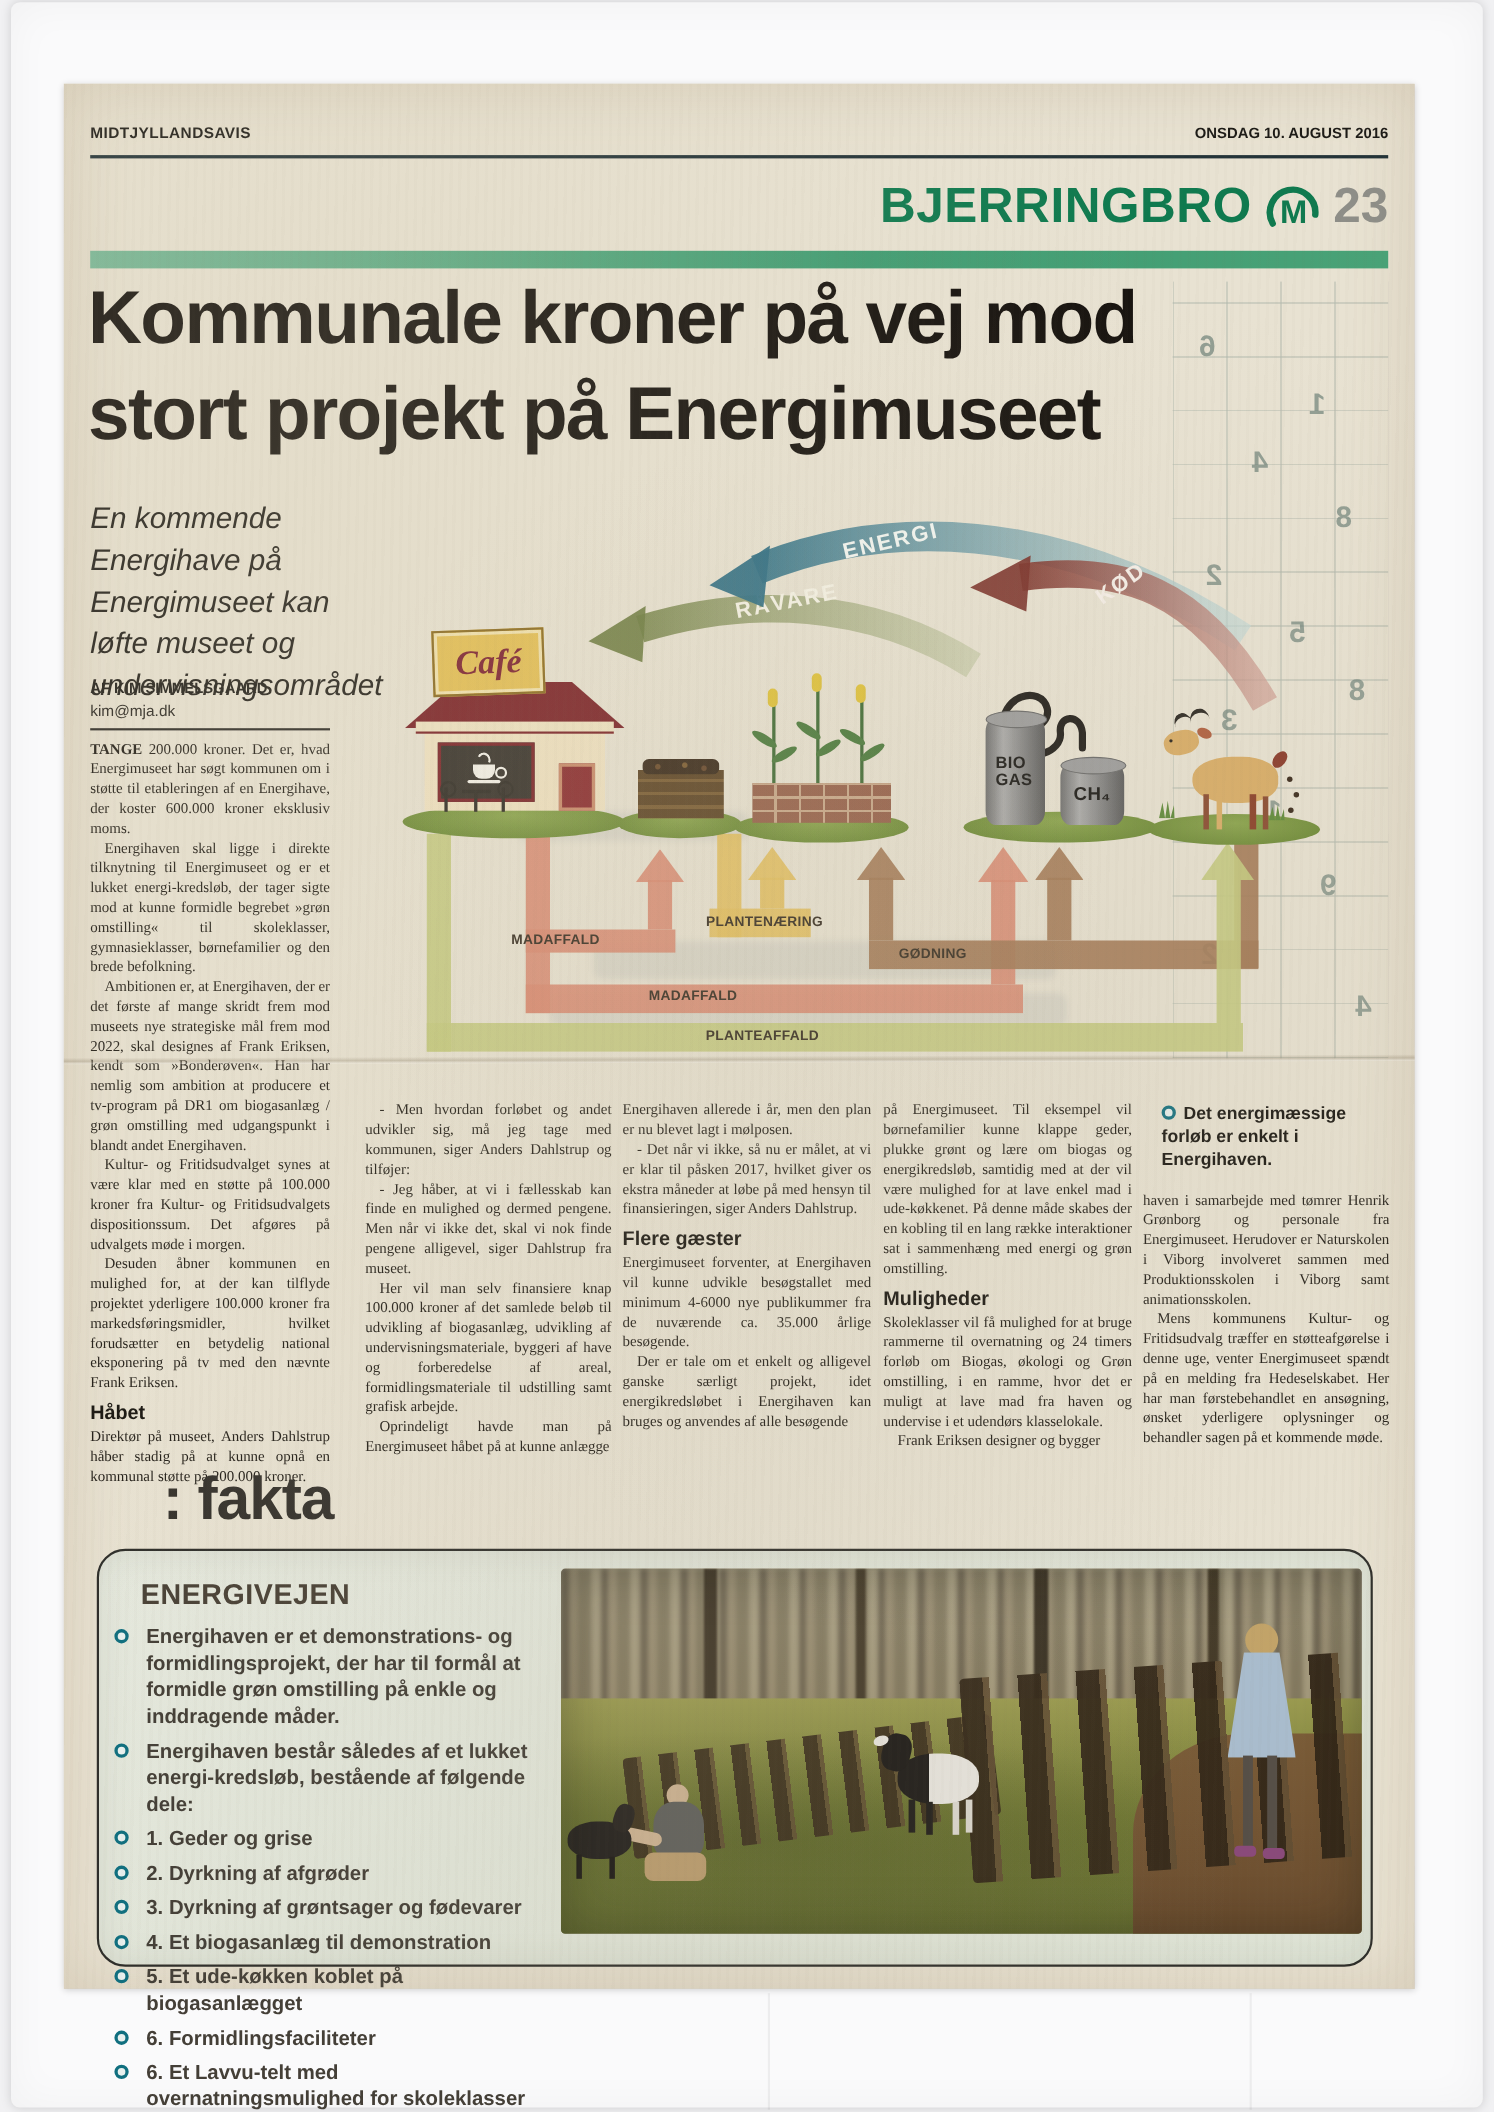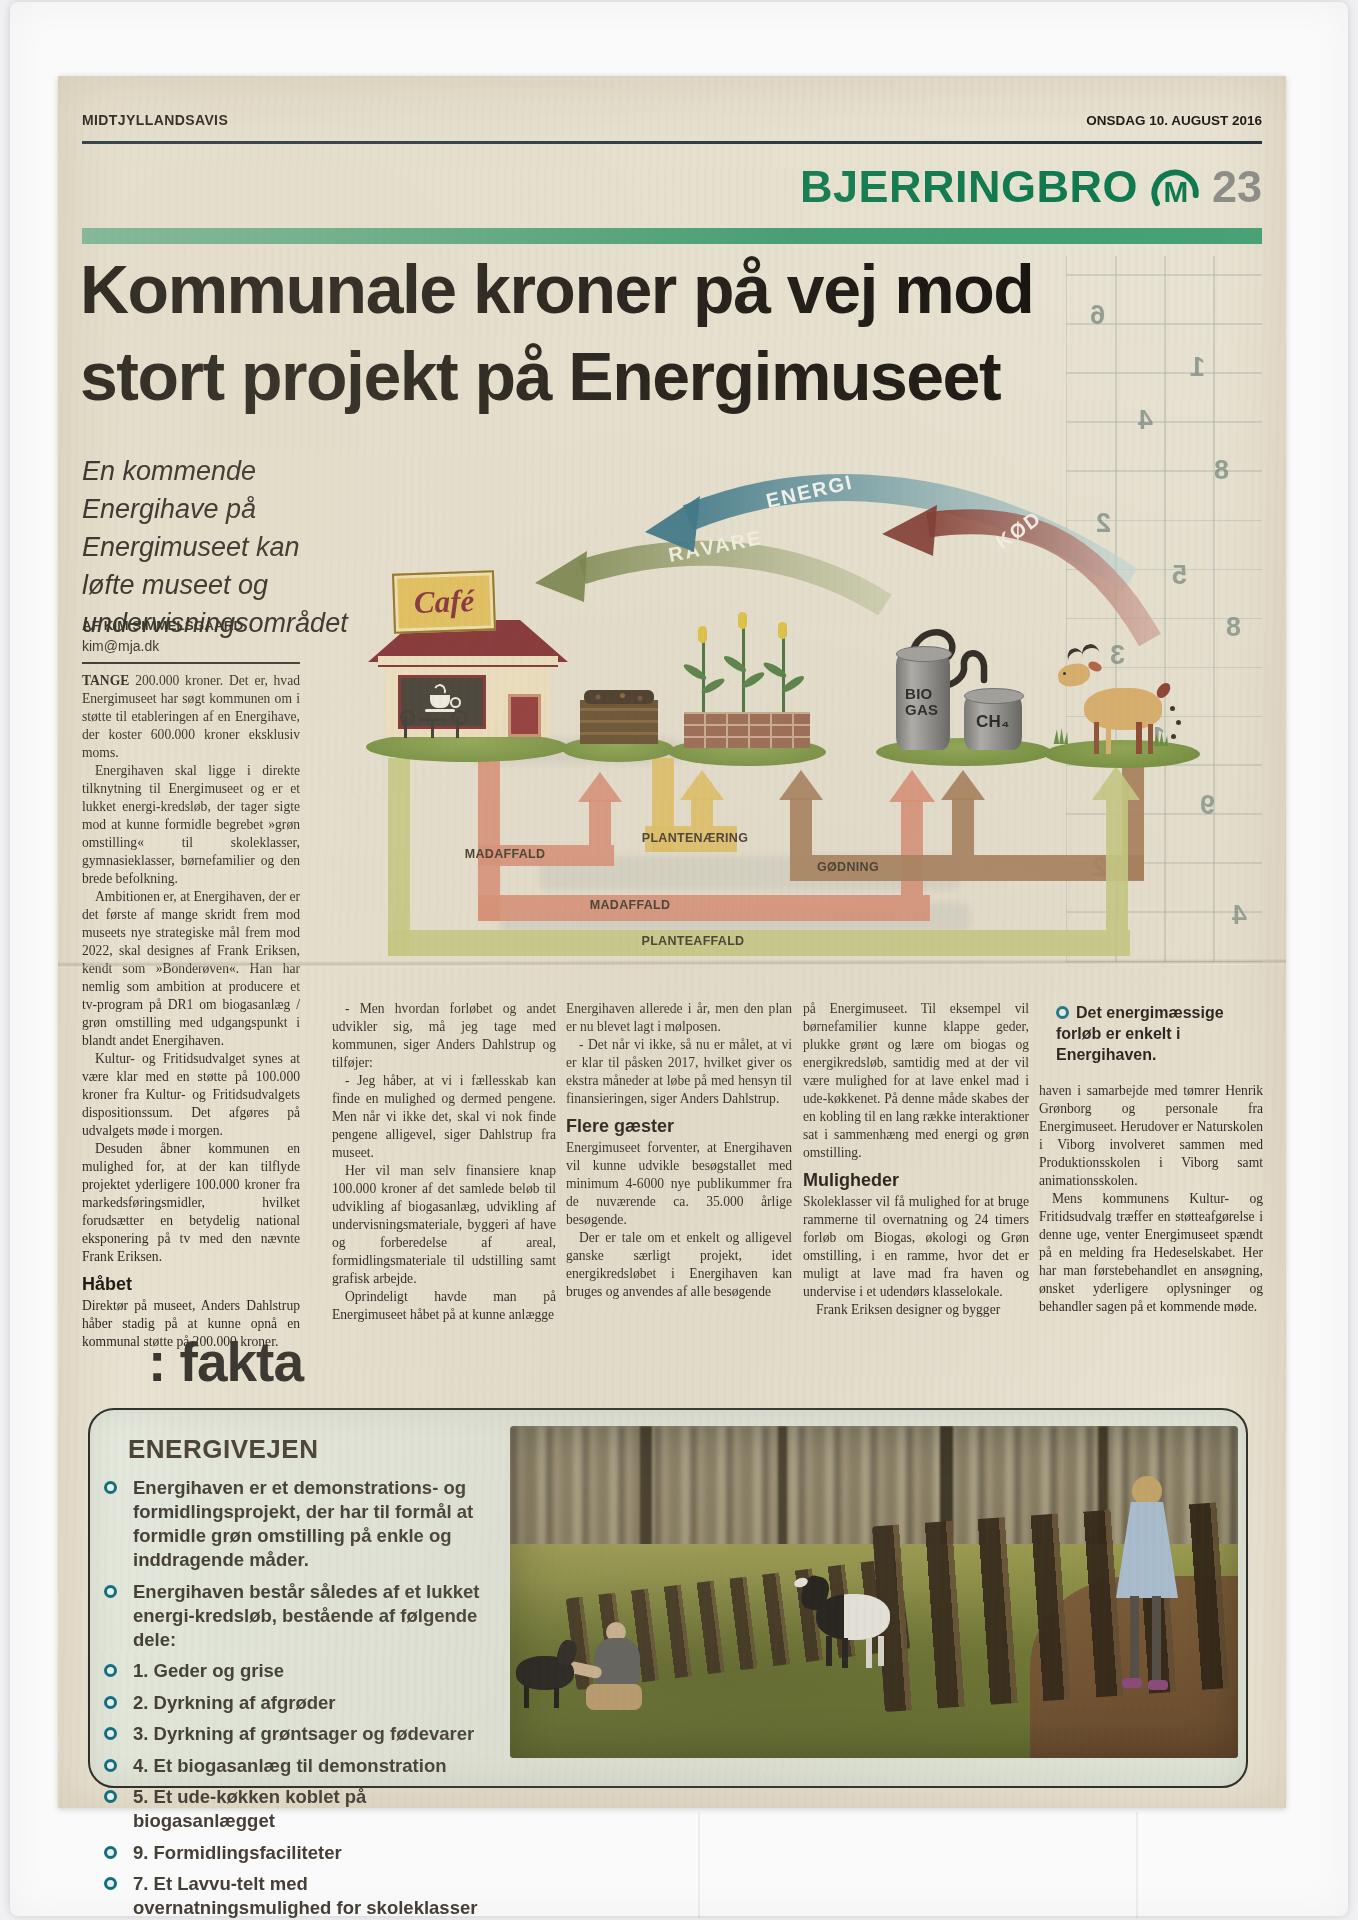--- a/index.html
+++ b/index.html
@@ -342,25 +342,25 @@
     <li>
         <span class="dot"></span>
         <span>4. Et biogasanlæg til demonstration</span>
       </li>
     <li>
         <span class="dot"></span>
         <span>5. Et ude-køkken koblet på biogasanlægget</span>
       </li>
     <li>
         <span class="dot"></span>
-        <span>9. Formidlingsfaciliteter</span>
-      </li>
-    <li>
-        <span class="dot"></span>
-        <span>7. Et Lavvu-telt med overnatningsmulighed for skoleklasser</span>
+        <span>6. Formidlingsfaciliteter</span>
+      </li>
+    <li>
+        <span class="dot"></span>
+        <span>6. Et Lavvu-telt med overnatningsmulighed for skoleklasser</span>
       </li>
   </ul>
 
   <div class="abs photo">
     <div class="ph" style="left:0;top:0;width:728px;height:140px;filter:blur(2px);background:
       repeating-linear-gradient(90deg, rgba(62,52,36,.55) 0 7px, rgba(122,106,76,.4) 7px 15px, rgba(92,82,56,.5) 15px 27px, rgba(150,138,104,.35) 27px 36px),
       linear-gradient(#b5ae97,#a79d82)"></div>
     <div class="ph" style="left:130px;top:0;width:12px;height:150px;background:#3f3627;filter:blur(1px)"></div>
     <div class="ph" style="left:268px;top:0;width:9px;height:145px;background:#463c2b;filter:blur(1px)"></div>
     <div class="ph" style="left:430px;top:0;width:13px;height:160px;background:#3a3224;filter:blur(1px)"></div>

